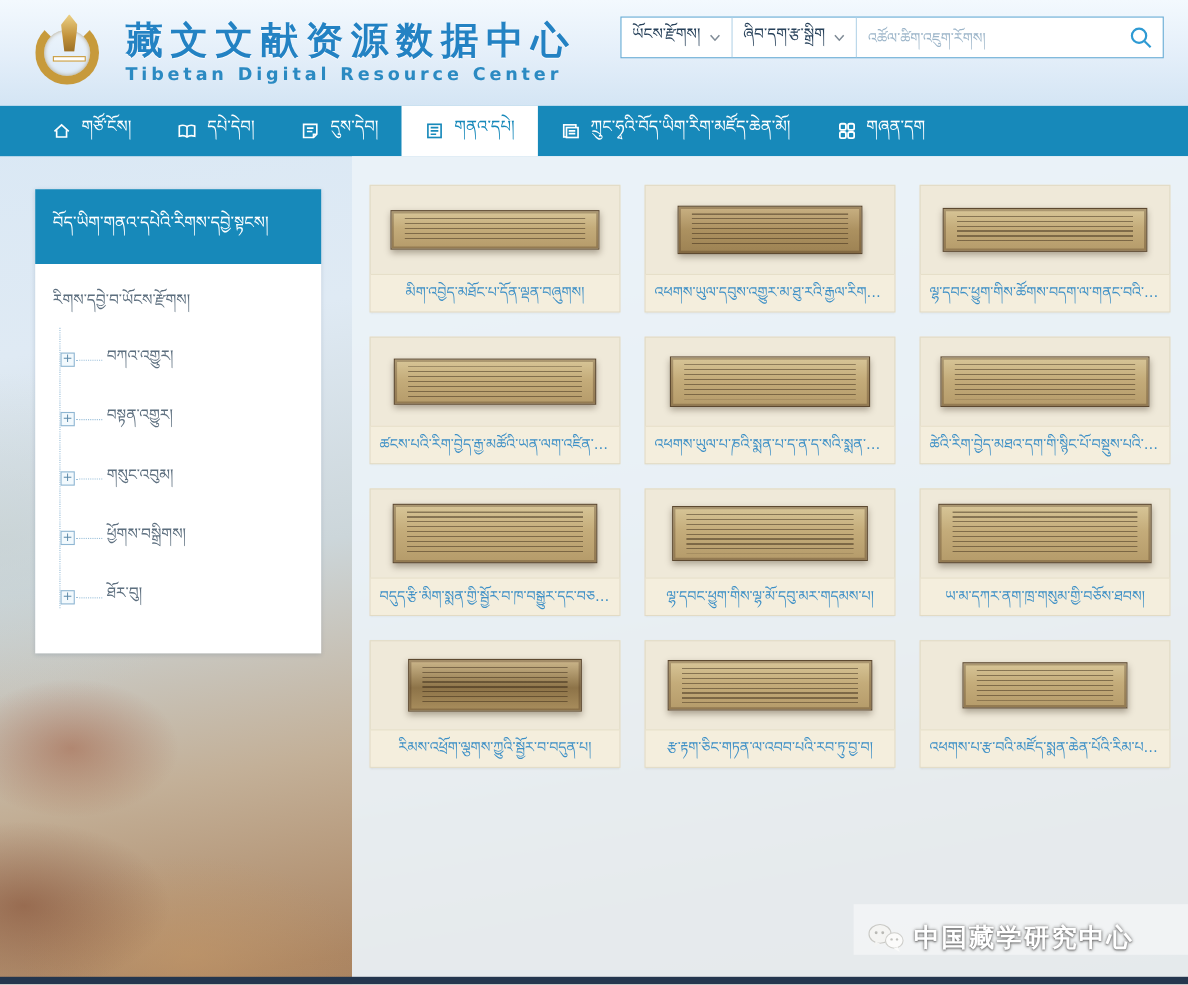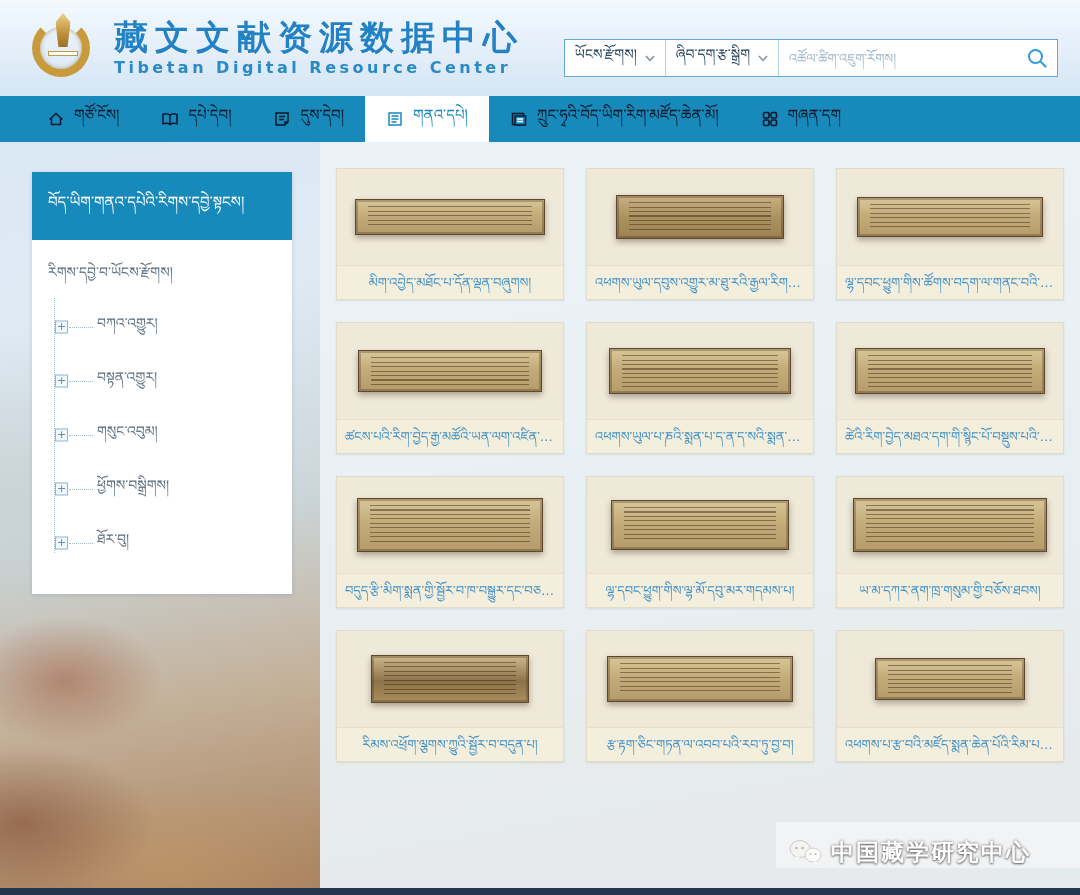--- a/index.html
+++ b/index.html
@@ -27,34 +27,34 @@
   .logo .gem { position:absolute; left:50%; top:6px; transform:translateX(-50%);
     width:15px; height:34px; background:linear-gradient(180deg,#ecd186,#c1913a 60%,#9c7026);
     clip-path:polygon(50% 0,100% 28%,80% 100%,20% 100%,0 28%); }
   .logo .base { position:absolute; left:50%; top:44px; transform:translateX(-50%);
     width:30px; height:5px; background:#fdfdfd; border:1px solid #c79a3b; }
   .titles { margin-left:16px; }
   .title-cn { font-size:34px; font-weight:bold; color:#2382c3; letter-spacing:7px; line-height:1.1;
     text-shadow:0 1px 0 rgba(255,255,255,.8); }
   .title-en { font-size:16px; color:#2b8ac2; letter-spacing:3.5px; margin-top:1px; font-weight:bold; }
 
-  .searchbar { position:absolute; right:22px; top:39px; height:38px; display:flex; align-items:center;
+  .searchbar { position:absolute; right:22px; top:15px; height:38px; display:flex; align-items:center;
     background:#fff; border:1px solid #63a9d4; }
   .sel { display:flex; align-items:center; gap:8px; padding:0 10px; height:100%; cursor:pointer;
     border-right:1px solid #b5d4e8; color:#27415a; font-size:14px; }
   .sel svg { flex:0 0 auto; }
   .search-input { border:none; outline:none; height:100%; width:238px; padding:0 10px;
     font-size:13px; color:#27415a; background:transparent; }
   .search-input::placeholder { color:#9cb5c9; }
   .search-btn { width:40px; height:100%; display:flex; align-items:center; justify-content:center;
     cursor:pointer; background:transparent; border:none; }
 
   
   .nav { height:46px; background:#1789ba; display:flex; align-items:stretch; padding-left:26px; }
-  .nav-item { display:flex; align-items:center; gap:9px; padding:0 21px; color:#0f172a;
+  .nav-item { display:flex; align-items:center; gap:9px; padding:0 21px; color:#ffffff;
     font-size:15px; cursor:pointer; white-space:nowrap; }
   .nav-item.active { background:#fff; color:#1789ba; }
   .nav-item svg { display:block; }
 
   
   .content { display:flex; align-items:flex-start; padding:0 16px; }
   .left-col { width:288px; flex:0 0 auto; padding:30px 0 0 16px; }
   .sidebar-box { width:260px; background:#fff; box-shadow:0 1px 4px rgba(50,80,110,.18); }
   .sidebar-head { background:#1789ba; color:#fff; font-size:15px; padding:13px 16px; }
   .tree { padding:16px 10px 24px 16px; }
@@ -66,21 +66,21 @@
   .tree li::after { content:""; position:absolute; left:14px; top:50%; width:24px;
     border-top:1px dotted #9cc0da; }
   .plus { position:absolute; left:0; top:50%; transform:translateY(-50%); width:13px; height:13px;
     border:1px solid #8fb6d2; background:#f2f9fd; z-index:1; }
   .plus::before { content:"+"; position:absolute; left:0; top:-1px; width:11px; height:11px;
     color:#5f8cab; font-size:11px; line-height:12px; text-align:center; }
 
   .right-col { flex:1; margin-left:16px; background:rgba(235,242,247,.93); min-height:753px;
     padding:26px 16px 30px 16px; }
   .grid { display:grid; grid-template-columns:repeat(3,228px); gap:22px; }
-  .card { height:132px; background:#efe9d9; border:1px solid #e2dbc5; display:flex;
+  .card { height:116px; background:#efe9d9; border:1px solid #e2dbc5; display:flex;
     flex-direction:column; box-shadow:0 1px 2px rgba(0,0,0,.08); cursor:pointer; }
   .card-img { flex:1; display:flex; align-items:center; justify-content:center; }
   .pecha { position:relative; width:186px; height:44px;
     background:linear-gradient(180deg,#d8c698 0%,#c4ac7a 45%,#b59b6a 100%);
     border:1px solid #5d4930;
     box-shadow:0 3px 6px rgba(40,25,10,.35), inset 0 0 0 2px rgba(70,48,25,.3); }
   .pecha::before { content:""; position:absolute; inset:6px 12px;
     background:repeating-linear-gradient(180deg, rgba(45,30,15,.6) 0 1px, transparent 1px 4.5px);
     opacity:.75; }
   .caption { height:34px; line-height:34px; background:#f4eedd; border-top:1px solid #e6dfc9;

